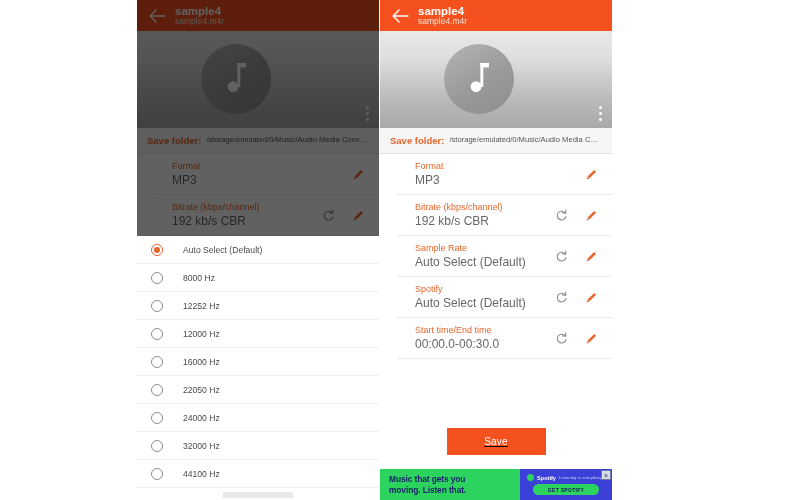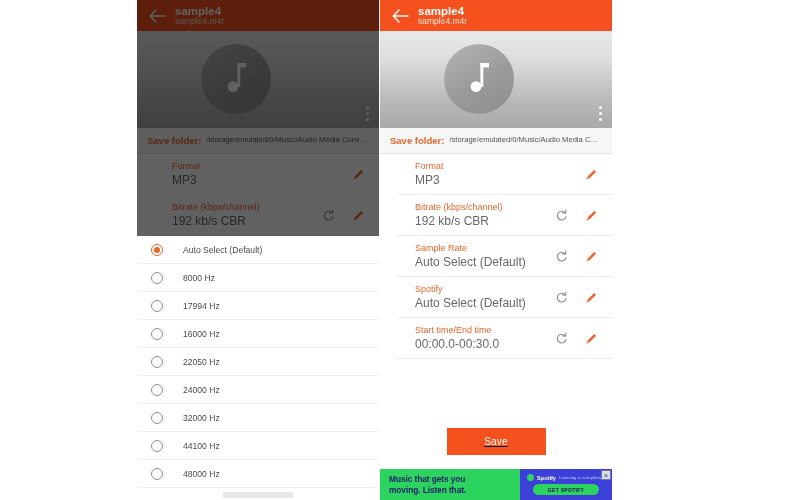--- a/index.html
+++ b/index.html
@@ -436,21 +436,25 @@
         <div class="ritem">
           <span class="radio checked"></span>
           <span class="ritem-label">Auto Select (Default)</span>
         </div>
         <div class="ritem">
           <span class="radio"></span>
           <span class="ritem-label">8000 Hz</span>
         </div>
         <div class="ritem">
           <span class="radio"></span>
-          <span class="ritem-label">17994 Hz</span>
+          <span class="ritem-label">12252 Hz</span>
+        </div>
+        <div class="ritem">
+          <span class="radio"></span>
+          <span class="ritem-label">12000 Hz</span>
         </div>
         <div class="ritem">
           <span class="radio"></span>
           <span class="ritem-label">16000 Hz</span>
         </div>
         <div class="ritem">
           <span class="radio"></span>
           <span class="ritem-label">22050 Hz</span>
         </div>
         <div class="ritem">

